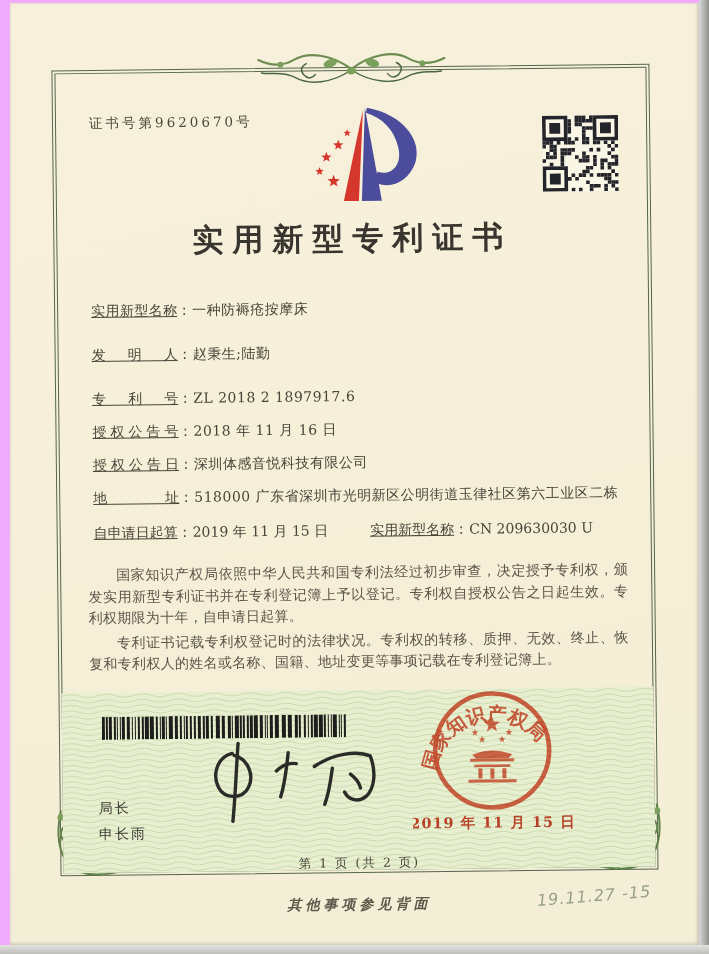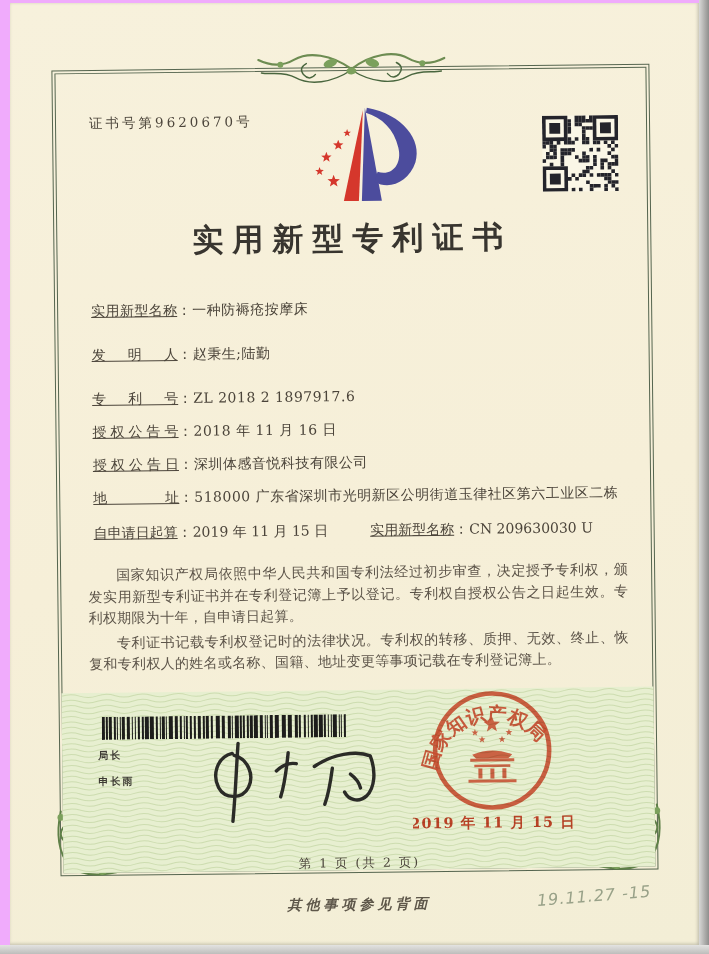--- a/index.html
+++ b/index.html
@@ -57,21 +57,21 @@
   .body-text p { text-indent:2em; text-align:justify; }
   .body-text p + p { margin-top:3px; }
 
   
   .band { position:absolute; left:2px; right:2px; top:622px; bottom:2px;
     background:#e7efd0; overflow:hidden; }
   .band svg { position:absolute; inset:0; width:100%; height:100%; }
 
   .barcode { position:absolute; left:42px; top:646px; width:252px; height:23px; }
 
-  .signer { position:absolute; left:38px; top:672px; font-size:10px; font-weight:700;
+  .signer { position:absolute; left:38px; top:724px; font-size:14px; font-weight:400;
     color:#3d3a33; line-height:26px; letter-spacing:2px; }
   .signature { position:absolute; left:142px; top:668px; width:195px; height:92px; }
 
   .seal { position:absolute; left:352px; top:618px; width:160px; height:156px;
     mix-blend-mode:multiply; opacity:.94; }
 
   .page-indicator { position:absolute; left:0; top:787px; width:100%; text-align:center;
     font-size:12.5px; color:#4c463c; letter-spacing:2px; }
 
   .back-note { position:absolute; left:0; top:893px; width:100%; text-align:center;

